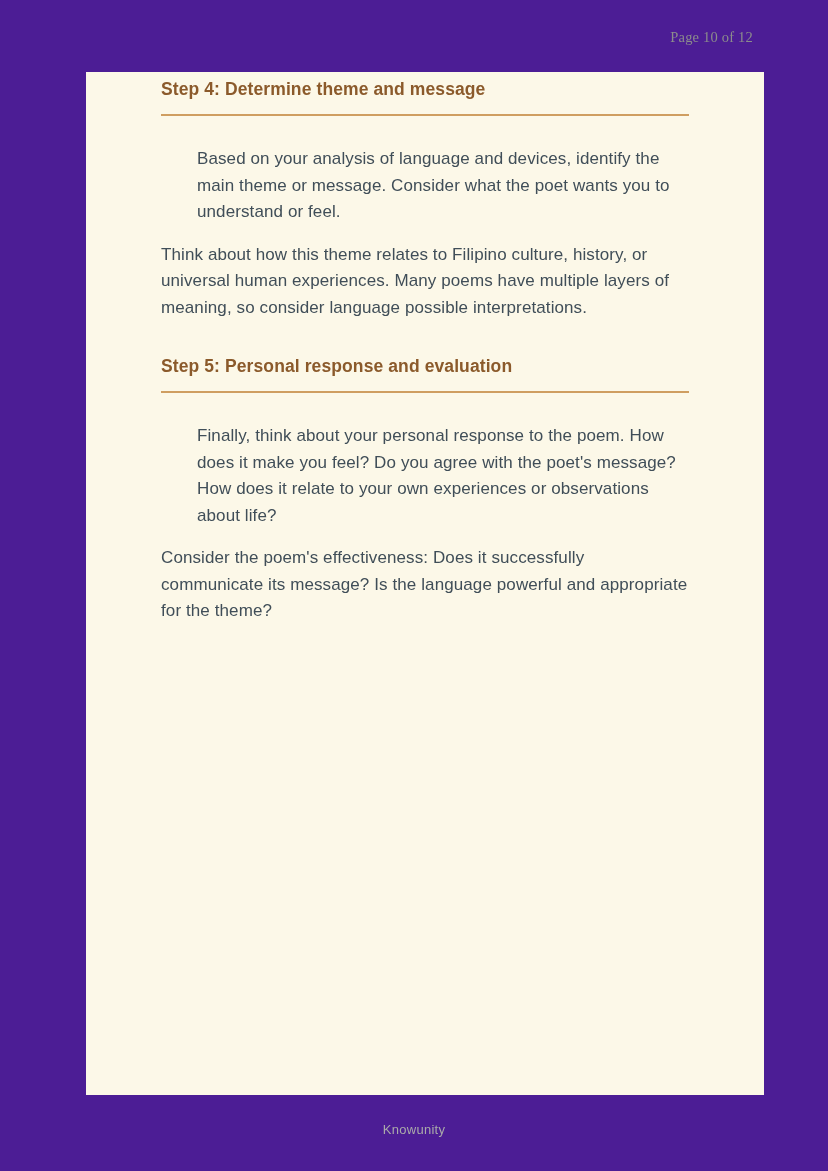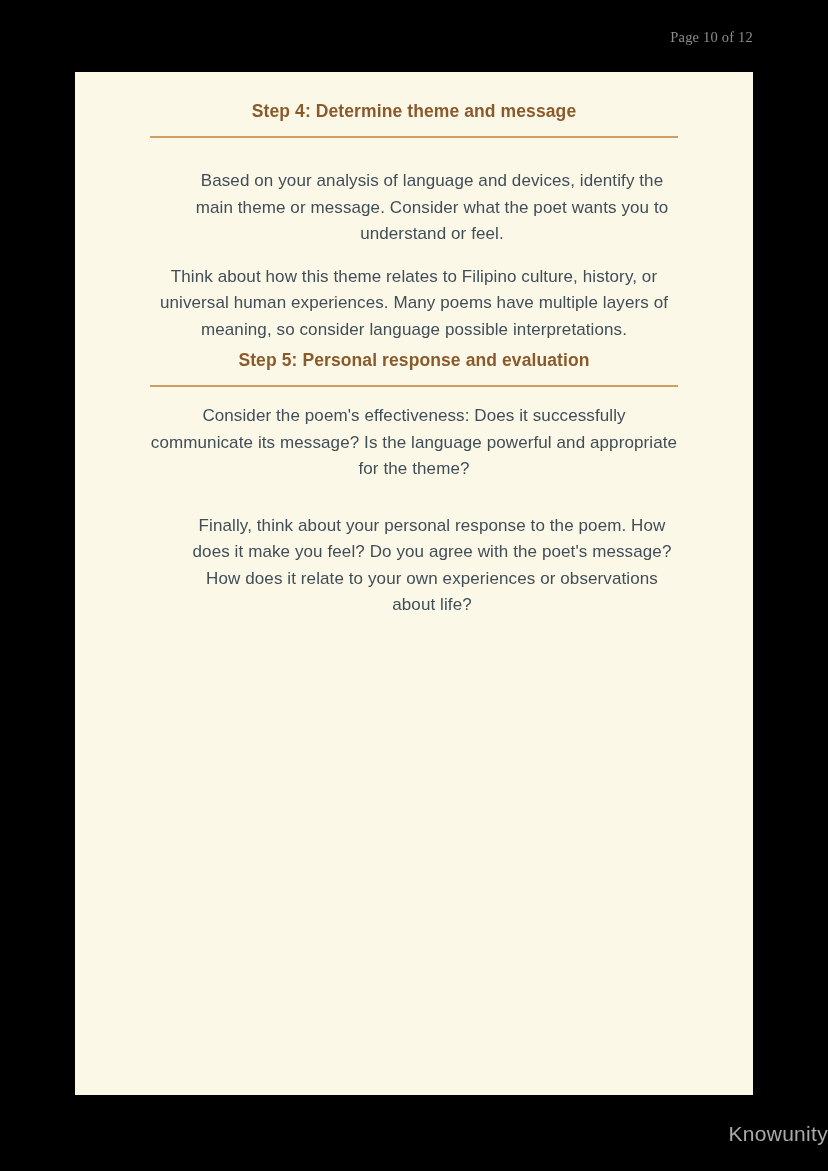--- a/index.html
+++ b/index.html
@@ -4,74 +4,74 @@
 <style>
   html, body {
     margin: 0;
     padding: 0;
     background: #ffffff;
   }
   .page {
     position: relative;
     width: 828px;
     height: 1171px;
-    background: #000000;
+    background: #4c1d95;
     font-family: "Liberation Sans", sans-serif;
     overflow: hidden;
   }
   .page-number {
     position: absolute;
     top: 29px;
     right: 75px;
     font-family: "Liberation Serif", serif;
     font-size: 14.5px;
     color: #8c8c8c;
     letter-spacing: 0.2px;
   }
   .content-panel {
     position: absolute;
     top: 72px;
-    left: 75px;
+    left: 86px;
     width: 678px;
     height: 1023px;
     background: #fcf8e8;
     box-sizing: border-box;
-    padding: 22px 75px 0 75px;
-    text-align: center;
+    padding: 0 75px 0 75px;
   }
   .step-heading {
     margin: 0;
     padding: 5px 0 13px 0;
     font-size: 17.5px;
     font-weight: bold;
     color: #8b5a2b;
     line-height: 24px;
     border-bottom: 2px solid #cf9e61;
     letter-spacing: 0.1px;
   }
   .step-heading.second {
+    margin-top: 28px;
   }
   .body-paragraph {
     margin: 16px 0 0 0;
     font-size: 17px;
     line-height: 26.5px;
     color: #404e58;
     letter-spacing: 0.1px;
   }
   .body-paragraph.first-after-heading {
     margin-top: 30px;
     margin-left: 36px;
   }
   .footer-brand {
     position: absolute;
     top: 1122px;
     left: 0;
     width: 100%;
-    text-align: right;
-    font-size: 21px;
+    text-align: center;
+    font-size: 13px;
     color: #aaaaaa;
     letter-spacing: 0.3px;
   }
 </style>
 </head>
 <body>
 
 <div class="page">
 
   <div class="page-number">Page 10 of 12</div>
@@ -79,21 +79,21 @@
   <div class="content-panel">
 
     <h2 class="step-heading">Step 4: Determine theme and message</h2>
 
     <p class="body-paragraph first-after-heading">Based on your analysis of language and devices, identify the main theme or message. Consider what the poet wants you to understand or feel.</p>
 
     <p class="body-paragraph">Think about how this theme relates to Filipino culture, history, or universal human experiences. Many poems have multiple layers of meaning, so consider language possible interpretations.</p>
 
     <h2 class="step-heading second">Step 5: Personal response and evaluation</h2>
 
+    <p class="body-paragraph first-after-heading">Finally, think about your personal response to the poem. How does it make you feel? Do you agree with the poet's message? How does it relate to your own experiences or observations about life?</p>
+
     <p class="body-paragraph">Consider the poem's effectiveness: Does it successfully communicate its message? Is the language powerful and appropriate for the theme?</p>
-
-    <p class="body-paragraph first-after-heading">Finally, think about your personal response to the poem. How does it make you feel? Do you agree with the poet's message? How does it relate to your own experiences or observations about life?</p>
 
   </div>
 
   <div class="footer-brand">Knowunity</div>
 
 </div>
 
 </body></html>

